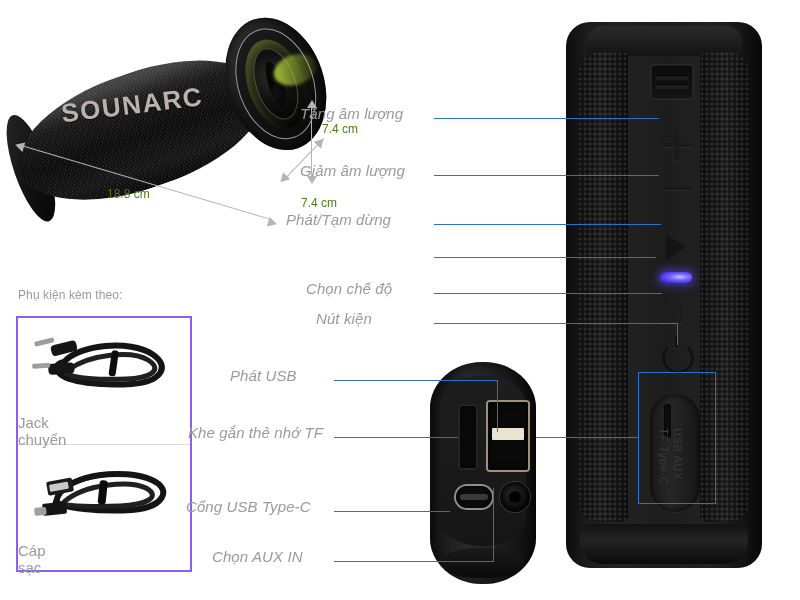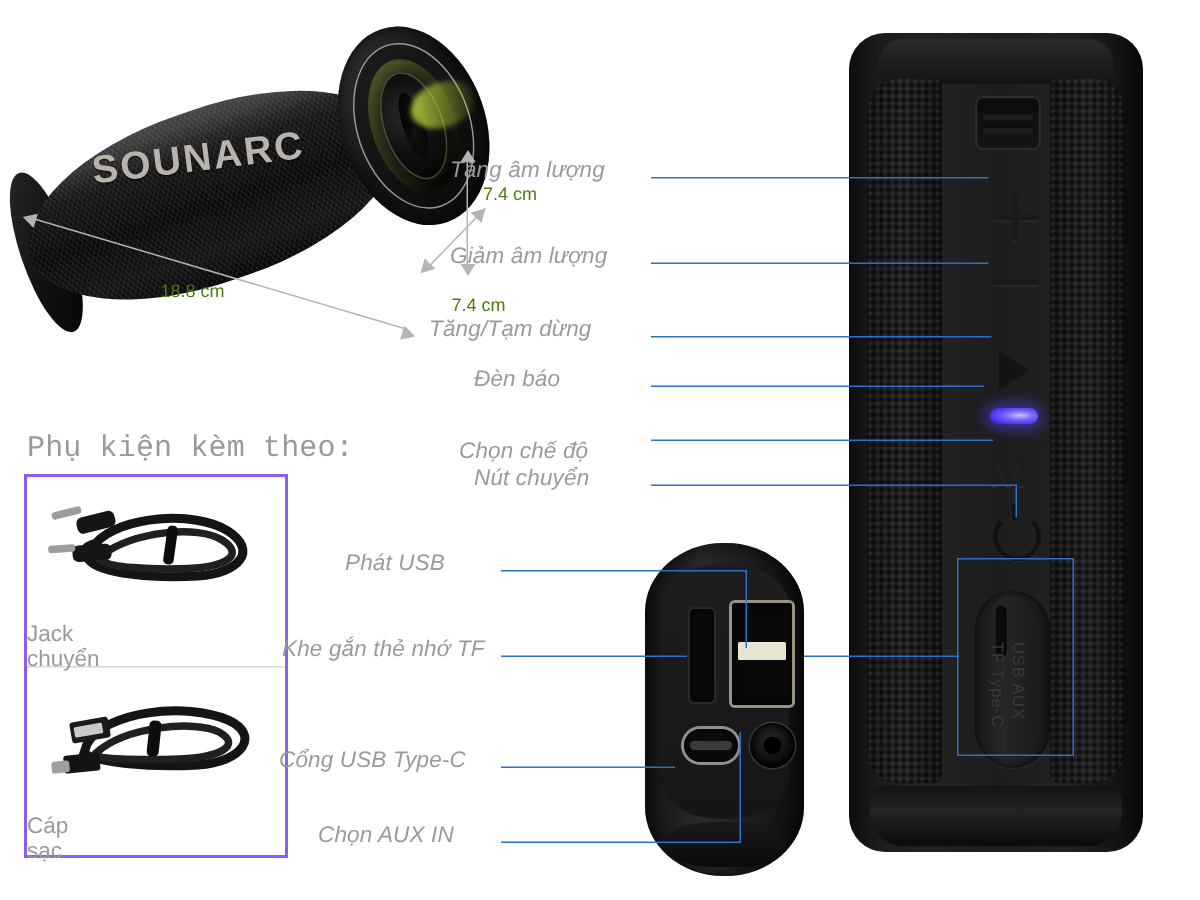--- a/index.html
+++ b/index.html
@@ -198,21 +198,21 @@
   <div class="abs dimline" style="left:18px;top:144px;width:262px;height:1.4px;transform:rotate(16.5deg);transform-origin:0 0;"></div>
   <div class="abs arrowhead" style="left:15px;top:141px;border-top:5px solid transparent;border-bottom:5px solid transparent;border-right:9px solid #b4b4b4;transform:rotate(16.5deg);"></div>
   <div class="abs arrowhead" style="left:268px;top:218px;border-top:5px solid transparent;border-bottom:5px solid transparent;border-left:9px solid #b4b4b4;transform:rotate(16.5deg);"></div>
   <div class="abs dim" style="left:74px;top:187px;margin-left:33px;">18.8 cm</div>
 
   <div class="abs dimline" style="left:283px;top:180px;width:58px;height:1.4px;transform:rotate(-46deg);transform-origin:0 0;"></div>
   <div class="abs arrowhead" style="left:279px;top:174px;border-top:5px solid transparent;border-bottom:5px solid transparent;border-right:9px solid #b4b4b4;transform:rotate(-46deg);"></div>
   <div class="abs arrowhead" style="left:316px;top:137px;border-top:5px solid transparent;border-bottom:5px solid transparent;border-left:9px solid #b4b4b4;transform:rotate(-46deg);"></div>
   <div class="abs dim" style="left:301px;top:196px;">7.4 cm</div>
 
-  <div class="abs lbl" style="left:18px;top:288px;font-size:20px;font-family:Liberation Mono, monospace;">Phụ kiện kèm theo:</div>
+  <div class="abs lbl" style="left:18px;top:288px;font-size:12px;">Phụ kiện kèm theo:</div>
 
   <div class="abs" id="acc">
     <div class="accdiv"></div>
 
     <div class="abs">
       <svg class="cable" width="168" height="86" viewBox="0 0 168 86" style="left:2px;top:6px;">
         <path d="M44 38 C 60 20, 110 16, 132 30 C 152 43, 140 58, 112 60 C 80 62, 48 58, 40 50 C 34 44, 36 40, 44 38 Z" fill="none" stroke="#141414" stroke-width="6" stroke-linecap="round"></path>
         <path d="M48 46 C 70 30, 112 26, 128 36 C 144 46, 130 54, 106 55 C 78 56, 54 54, 48 50 Z" fill="none" stroke="#202020" stroke-width="5" stroke-linecap="round"></path>
         <rect x="30" y="22" width="26" height="11" rx="4" fill="#161616" transform="rotate(-14 30 22)"></rect>
         <rect x="28" y="40" width="26" height="11" rx="4" fill="#161616" transform="rotate(-4 28 40)"></rect>
@@ -282,30 +282,29 @@
       <div class="pfoot"></div>
     </div>
   </div>
 
   <div class="abs lbl right" style="left:300px;top:105px;width:126px;">Tăng âm lượng</div>
   <div class="abs lead" style="left:434px;top:118px;width:225px;"></div>
 
   <div class="abs lbl right" style="left:300px;top:162px;width:126px;">Giảm âm lượng</div>
   <div class="abs lead" style="left:434px;top:175px;width:225px;"></div>
 
-  <div class="abs lbl right" style="left:286px;top:211px;width:140px;">Tăng/Tạm dừng</div>
+  <div class="abs lbl right" style="left:286px;top:211px;width:140px;">Phát/Tạm dừng</div>
   <div class="abs lead" style="left:434px;top:224px;width:227px;"></div>
 
-  <div class="abs lbl right" style="left:316px;top:244px;width:110px;">Đèn báo</div>
   <div class="abs lead" style="left:434px;top:257px;width:222px;"></div>
 
-  <div class="abs lbl right" style="left:306px;top:292px;width:120px;">Chọn chế độ</div>
+  <div class="abs lbl right" style="left:306px;top:280px;width:120px;">Chọn chế độ</div>
   <div class="abs lead" style="left:434px;top:293px;width:228px;"></div>
 
-  <div class="abs lbl right" style="left:316px;top:310px;width:110px;">Nút chuyển</div>
+  <div class="abs lbl right" style="left:316px;top:310px;width:110px;">Nút kiện</div>
   <div class="abs lead" style="left:434px;top:323px;width:244px;"></div>
   <div class="abs leadv" style="left:677px;top:323px;height:22px;"></div>
 
   <div class="abs lbl right" style="left:230px;top:367px;width:96px;">Phát USB</div>
   <div class="abs lead" style="left:334px;top:380px;width:164px;"></div>
   <div class="abs leadv" style="left:497px;top:380px;height:52px;"></div>
 
   <div class="abs lbl right" style="left:188px;top:424px;width:138px;">Khe gắn thẻ nhớ TF</div>
   <div class="abs lead" style="left:334px;top:437px;width:124px;"></div>
 

